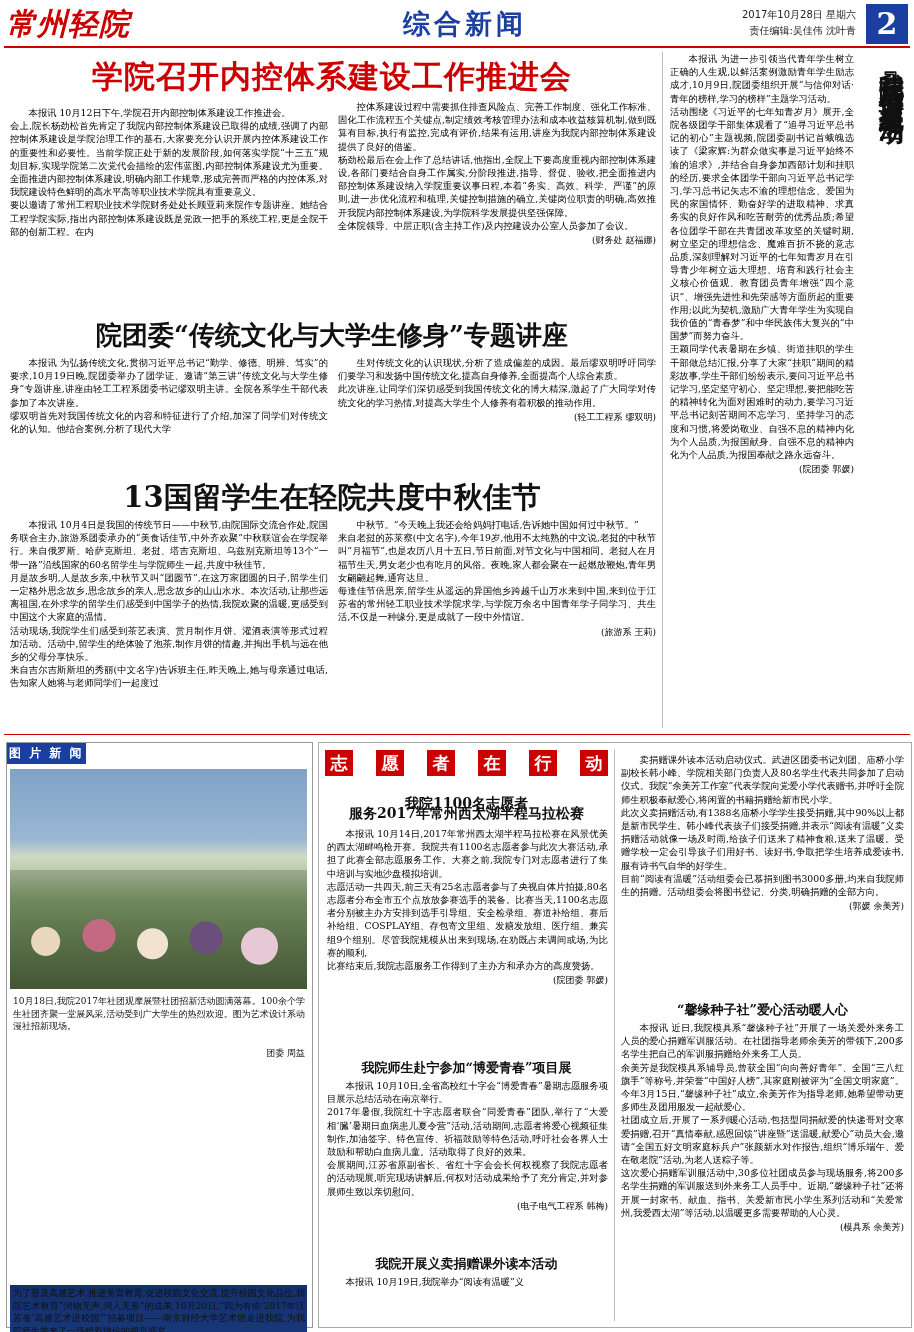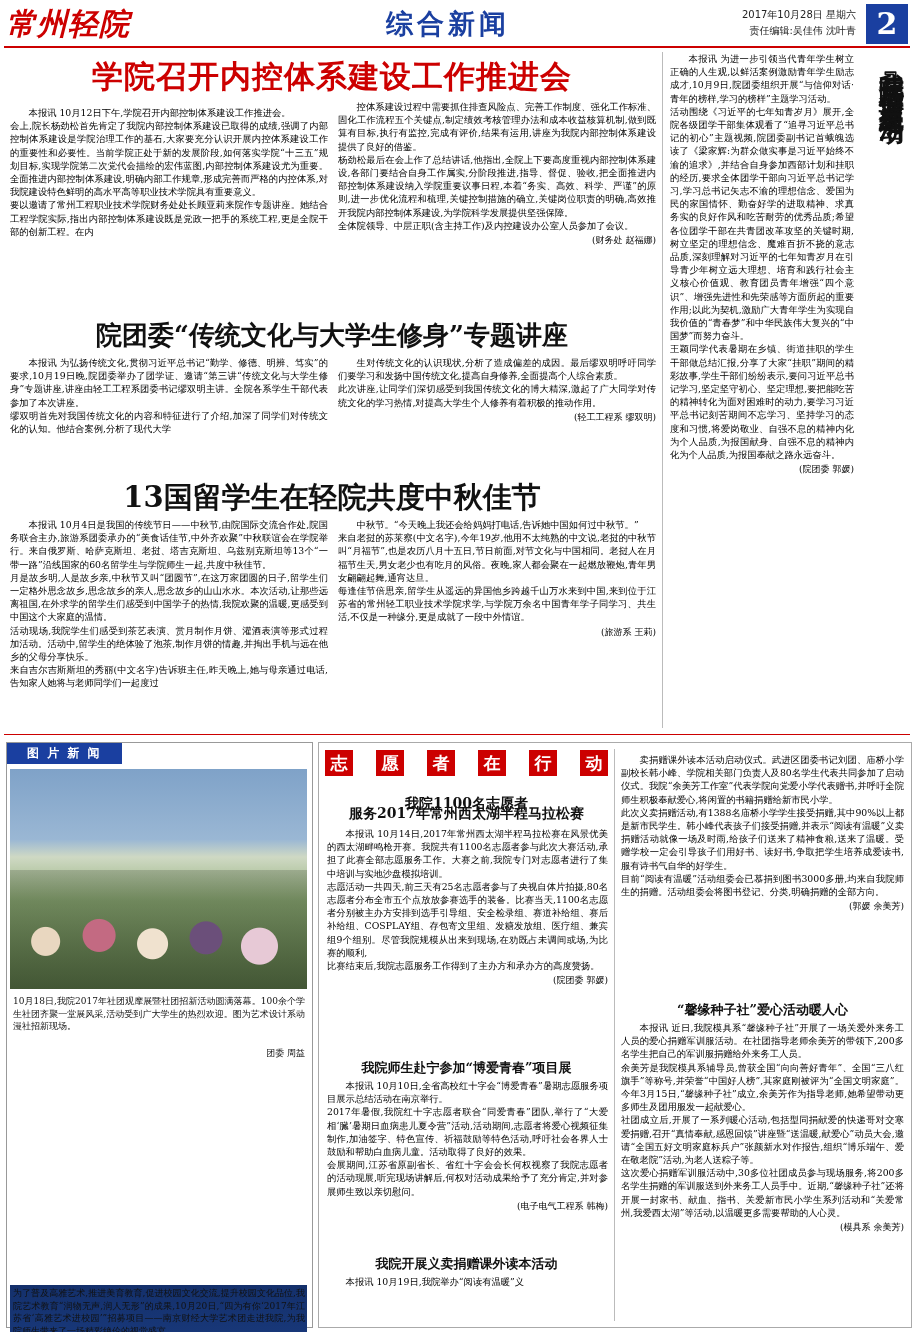--- a/index.html
+++ b/index.html
@@ -16,21 +16,21 @@
   
   .masthead{position:absolute;left:0;top:0;width:914px;height:48px;}
   .mast-logo{
     position:absolute;left:6px;top:4px;width:180px;height:40px;
     color:#cc0000;font-family:"DejaVu Serif","Liberation Serif",serif;
     font-weight:bold;font-size:30px;letter-spacing:1px;
     font-style:italic;
     line-height:40px;
   }
   .mast-title{
-    position:absolute;left:333px;top:6px;width:230px;height:36px;
+    position:absolute;left:350px;top:6px;width:230px;height:36px;
     text-align:center;color:#1a3fa0;font-weight:bold;font-size:27px;
     font-family:"DejaVu Serif","Liberation Serif",serif;letter-spacing:4px;
   }
   .mast-date{
     position:absolute;right:58px;top:8px;width:200px;text-align:right;
     font-size:10px;color:#222;line-height:14px;
   }
   .mast-editor{
     position:absolute;right:58px;top:24px;width:200px;text-align:right;
     font-size:10px;color:#222;line-height:14px;
@@ -72,21 +72,21 @@
     writing-mode:vertical-rl;text-orientation:upright;
     font-family:"DejaVu Serif","Liberation Serif",serif;
     font-weight:bold;font-size:25px;letter-spacing:3px;color:#111;
     text-align:left;
   }
 
   
   .photo-box{position:absolute;left:6px;top:742px;width:305px;height:584px;border:1px solid #999;}
   .photo-tag{
     position:absolute;left:0px;top:0px;background:#1a3fa0;color:#fff;
-    font-size:12px;font-weight:bold;padding:2px 20px;letter-spacing:2px;
+    font-size:12px;font-weight:bold;padding:2px 2px;letter-spacing:2px;
     font-family:"DejaVu Serif","Liberation Serif",serif;
   }
   .photo-img{position:absolute;left:3px;width:297px;overflow:hidden;}
   .cap{
     position:absolute;left:6px;width:292px;font-size:9px;line-height:12.6px;
     text-align:justify;font-family:"DejaVu Serif","Liberation Serif",serif;
   }
 
   
   .vol-box{position:absolute;left:318px;top:742px;width:592px;height:584px;border:1px solid #aaa;background:#fff;}

